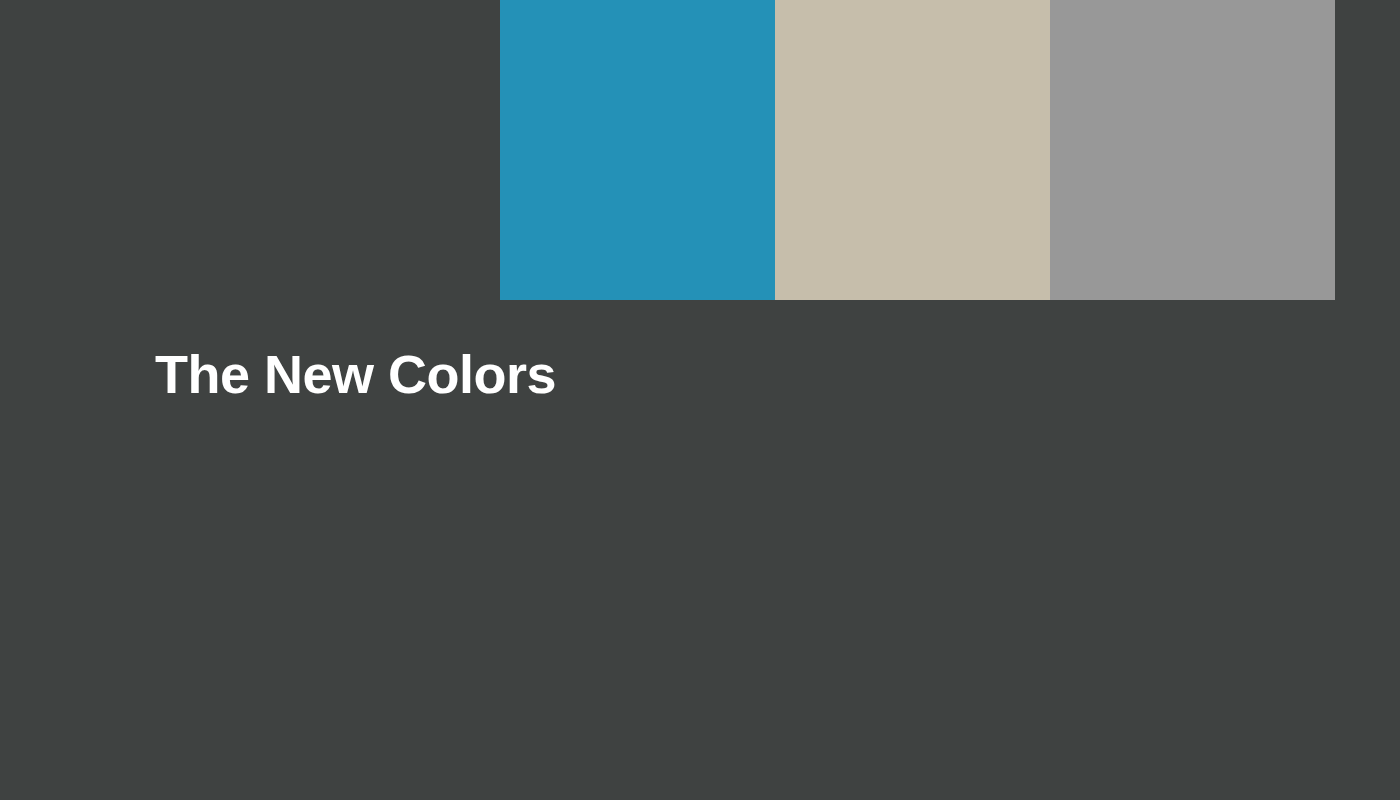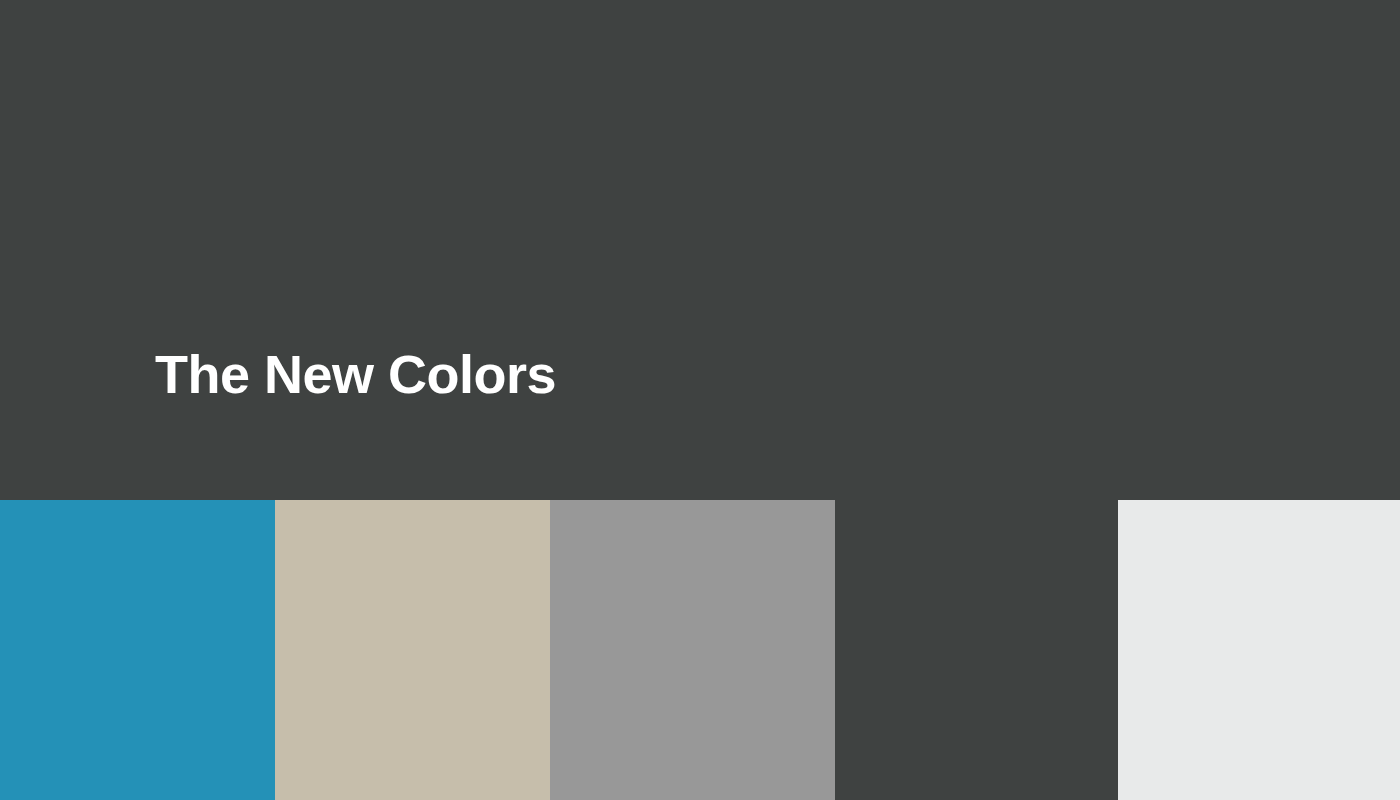--- a/index.html
+++ b/index.html
@@ -13,21 +13,20 @@
     overflow: hidden;
     background: #3f4241;
     font-family: "Liberation Sans", sans-serif;
   }
 
   .palette-page {
     position: relative;
     width: 1400px;
     height: 760px;
     display: flex;
-    flex-direction: column;
   }
 
   
   .header-band {
     position: relative;
     width: 100%;
     height: 500px;
     flex: 0 0 500px;
     background: #3f4241;
   }

